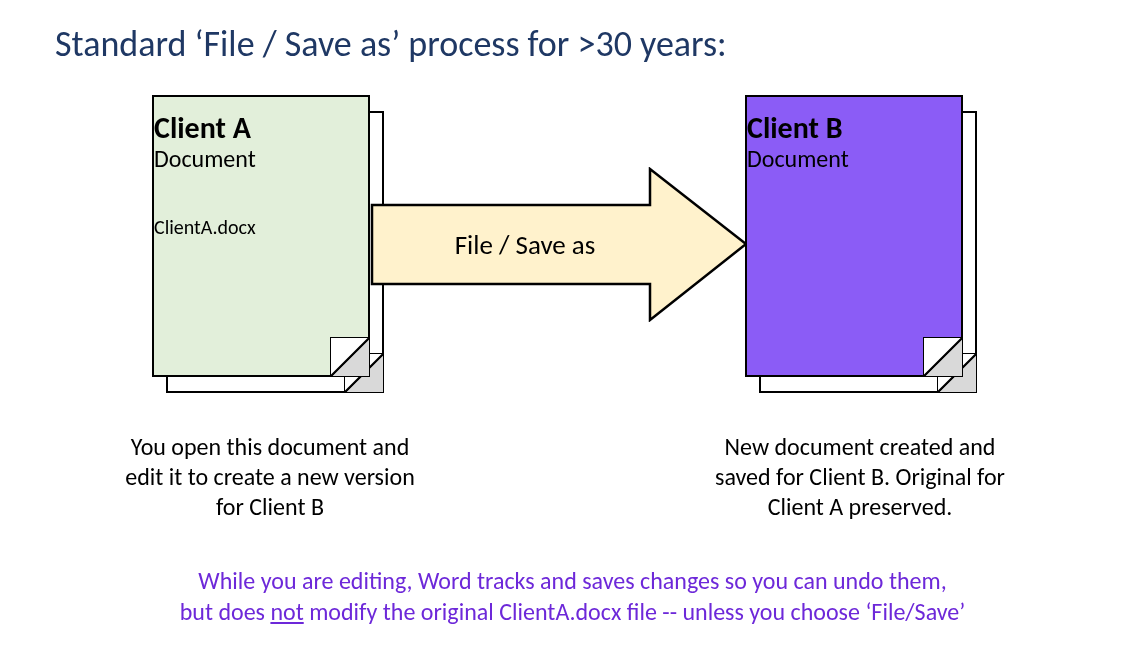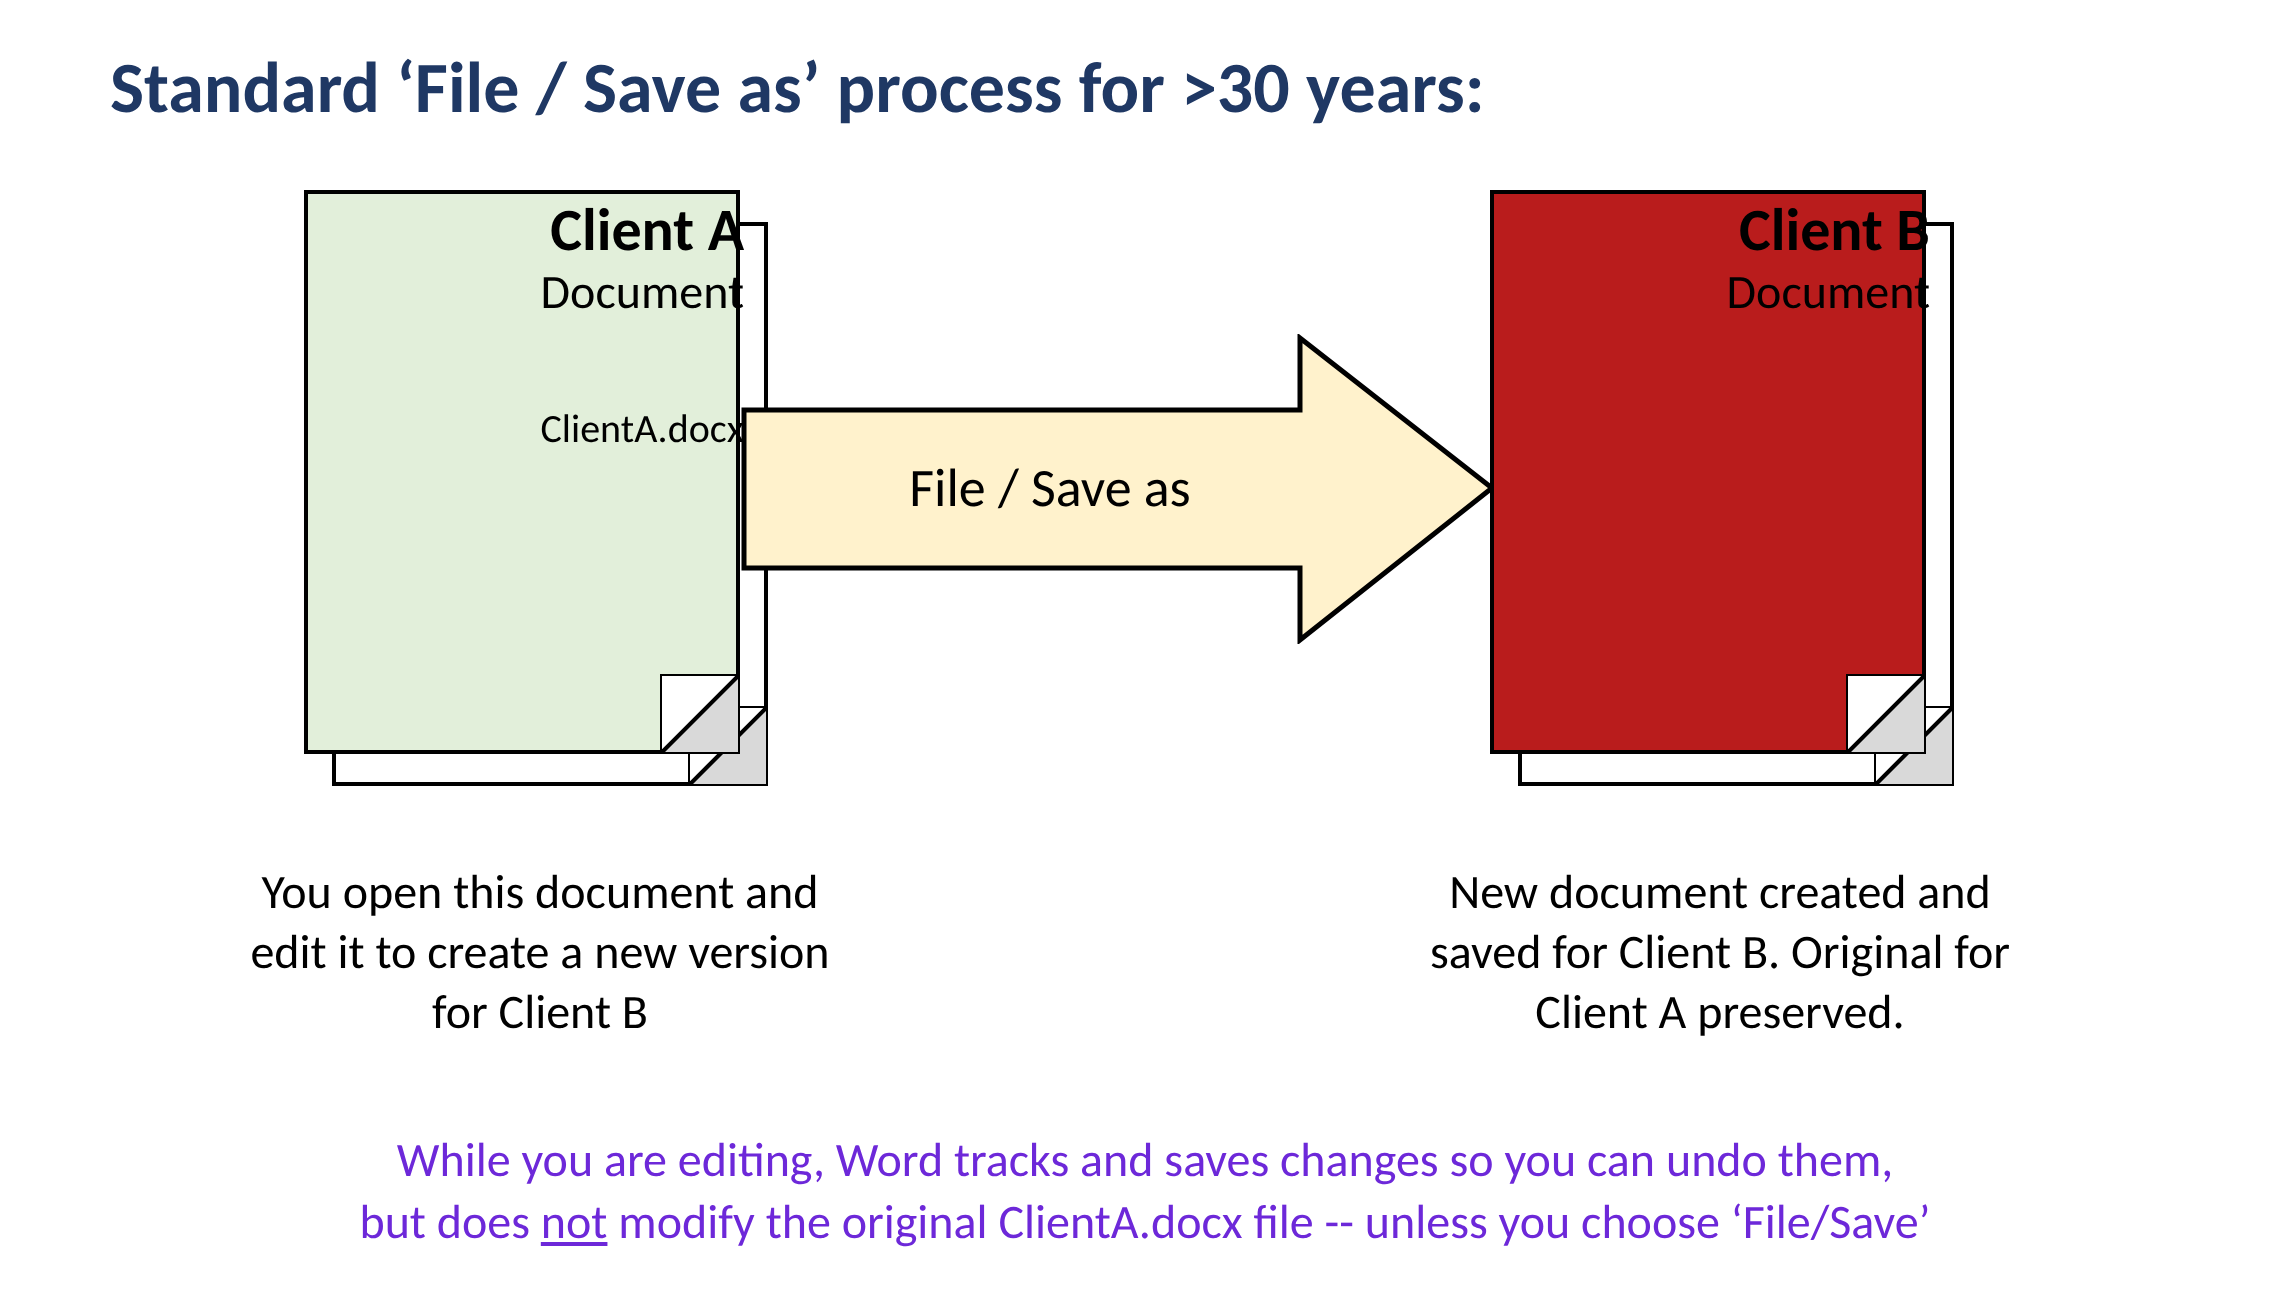--- a/index.html
+++ b/index.html
@@ -10,21 +10,21 @@
     font-family: Calibri, "Segoe UI", Arial, sans-serif;
     color: #000000;
     position: relative;
     overflow: hidden;
   }
   .title {
     position: absolute;
     left: 55px;
     top: 22px;
     font-size: 36px;
-    font-weight: 700;
+    font-weight: 400;
     color: #1f3864;
   }
   .stage {
     position: absolute;
     left: 0;
     top: 95px;
     width: 1145px;
     height: 330px;
   }
   .doc-group {
@@ -41,34 +41,34 @@
     border: 2.2px solid #000000;
   }
   .page-back {
     left: 14px; top: 16px;
     background: #ffffff;
   }
   .page-front {
     left: 0; top: 0;
   }
   .page-front.green { background: #e2efda; }
-  .page-front.blue  { background: #b91c1c; }
+  .page-front.blue  { background: #8b5cf6; }
   .dogear {
     position: absolute;
     right: -2px;
     bottom: -2px;
     width: 40px;
     height: 40px;
   }
   .dogear svg { display:block; }
   .doc-texts {
     position: absolute;
-    left: 0; top: 0;
+    left: 0; top: 12px;
     width: 218px;
-    text-align: right;
+    text-align: left;
     padding-top: 0;
   }
   .doc-client {
     font-size: 30px;
     font-weight: 700;
     color: #000;
   }
   .doc-sub {
     font-size: 24px;
     color: #000;

